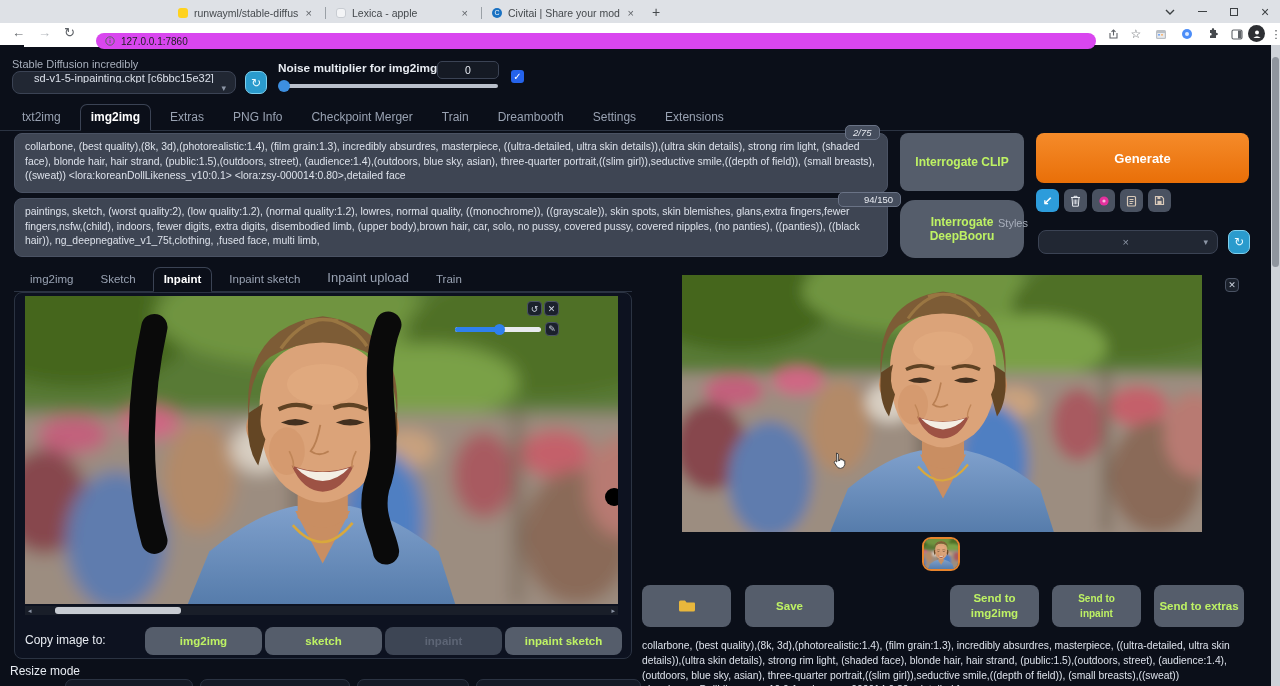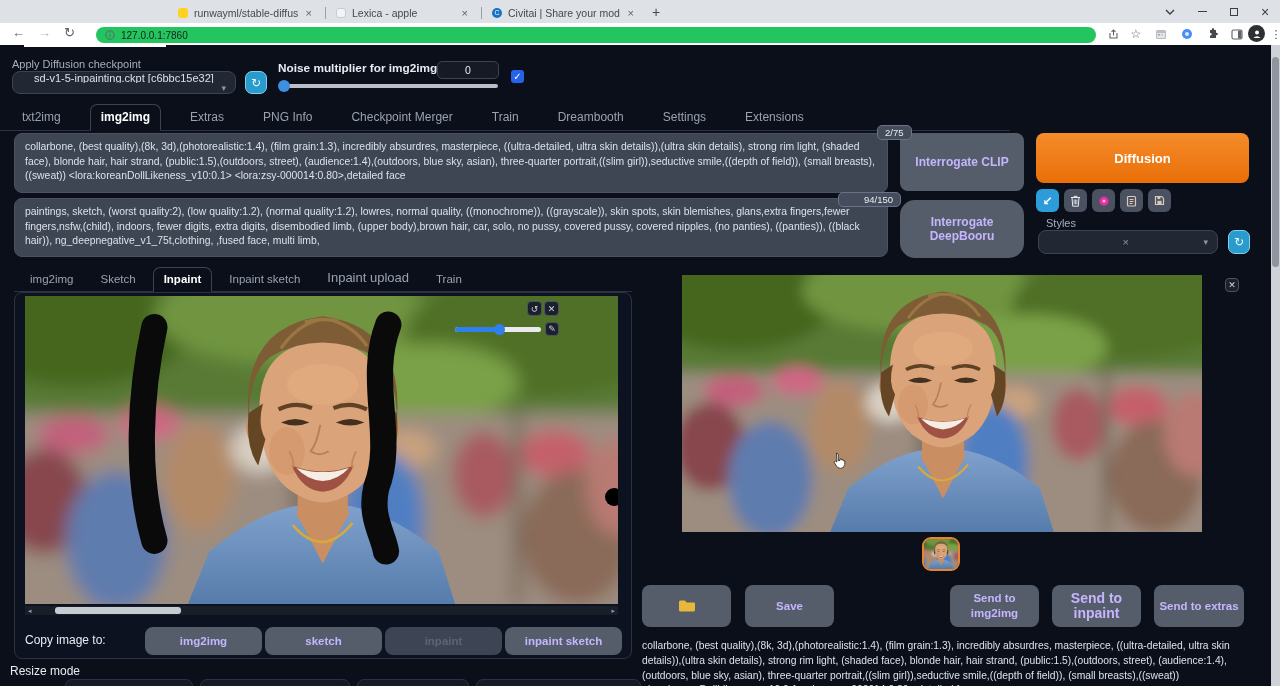--- a/index.html
+++ b/index.html
@@ -14,21 +14,21 @@
   .btab { position:absolute; top:3px; height:20px; border-radius:8px 8px 0 0; display:flex; align-items:center; gap:6px; padding:0 8px; font-size:10.5px; color:#45494d; }
   .btab .t { flex:1; overflow:hidden; white-space:nowrap; text-overflow:clip; }
   .btab .x { color:#5f6368; font-size:11px; padding:0 2px; }
   .btab.active { background:#fff; color:#202124; }
   .fav { width:10px; height:10px; border-radius:50%; flex:none; }
   .tabsep { position:absolute; top:7px; width:1px; height:12px; background:#9aa0a6; }
   .newtab { position:absolute; top:4px; left:652px; font-size:14px; color:#45494d; }
   .wctl { position:absolute; top:0; height:23px; display:flex; align-items:center; justify-content:center; width:30px; color:#3c4043; }
   .toolbar { position:absolute; top:23px; left:0; width:1280px; height:22px; background:#ffffff; }
   .navic { position:absolute; top:2px; font-size:13px; color:#5f6368; }
-  .urlpill { position:absolute; left:96px; top:4px; width:1000px; height:16px; background:#22c55e; border-radius:9px; display:flex; align-items:center; gap:6px; padding:0 9px; font-size:10px; color:#202124; }
+  .urlpill { position:absolute; left:96px; top:10px; width:1000px; height:16px; background:#d946ef; border-radius:9px; display:flex; align-items:center; gap:6px; padding:0 9px; font-size:10px; color:#202124; }
   .tbic { position:absolute; top:3px; width:18px; height:16px; display:flex; align-items:center; justify-content:center; color:#5f6368; font-size:12px; }
   .avatar { position:absolute; top:2px; left:1248px; width:17px; height:17px; border-radius:50%; background:#2d2f33; color:#fff; display:flex; align-items:center; justify-content:center; font-size:10px; }
   
   .vscroll { position:absolute; top:45px; right:0; width:9px; height:641px; background:#ced2d8; }
   .vscroll .thumb { position:absolute; left:1px; top:12px; width:7px; height:210px; background:#8f959e; border-radius:4px; }
   
   .lbl { position:absolute; font-size:11px; color:#a7aebb; } 
   .dropdown { position:absolute; background:#212733; border:1px solid #3b4354; border-radius:8px; color:#dbe0ea; font-size:11px; display:flex; align-items:center; padding:0 9px; }
   .dropdown .caret { margin-left:auto; color:#8d96a6; font-size:9px; }
   .refresh { position:absolute; background:#2a9bcd; border:1px solid #7fd0ee; border-radius:7px; color:#eafaff; display:flex; align-items:center; justify-content:center; font-size:12px; }
@@ -38,21 +38,21 @@
   .checkbox { position:absolute; width:13px; height:13px; background:#2563eb; border-radius:3px; color:#fff; font-size:10px; line-height:13px; text-align:center; }
   .cbtext { position:absolute; font-size:11.8px; color:#e8ecf2; line-height:15px; }
   
   .tabrow { position:absolute; display:flex; align-items:flex-end; border-bottom:1px solid #2b3342; color:#99a2b2; }
   .tabitem { padding:5px 10px 6px; font-size:12px; white-space:nowrap; }
   .tabitem.active { border:1px solid #3b4354; border-bottom:1px solid #0b0f19; margin-bottom:-1px; border-radius:7px 7px 0 0; color:#fff; font-weight:700; background:#0b0f19; }
   
   textarea.prompt { position:absolute; background:#3e4553; border:1px solid #4a5263; border-radius:8px; color:#dce1ea; font-size:10.4px; line-height:14.6px; padding:6px 10px; resize:none; overflow:hidden; outline:none; font-family:"Liberation Sans","DejaVu Sans",sans-serif; }
   .counter { position:absolute; background:#454d5d; border:1px solid #6a7386; border-radius:5px; font-size:9.5px; color:#e8ebf1; padding:1px 7px; z-index:5; }
   
-  .gbtn { position:absolute; background:#555d6b; border-radius:8px; color:#c4b5fd; font-weight:600; display:flex; align-items:center; justify-content:center; text-align:center; }
+  .gbtn { position:absolute; background:#555d6b; border-radius:8px; color:#bef264; font-weight:600; display:flex; align-items:center; justify-content:center; text-align:center; }
   .gbtn.disabled { background:#3d4554; color:#5d6575; }
   .generate { position:absolute; background:linear-gradient(180deg,#f58b2a,#e96f08); border-radius:8px; color:#fff; font-weight:700; font-size:13px; display:flex; align-items:center; justify-content:center; }
   .mini { position:absolute; width:23px; height:23px; border-radius:6px; background:#4a5261; display:flex; align-items:center; justify-content:center; }
   .mini.blue { background:#2d9cdb; color:#fff; font-size:12px; font-weight:700; }
   
   .panel { position:absolute; border:1px solid #2b3342; border-radius:8px; background:#0d1220; }
   .canvas { position:absolute; overflow:hidden; background:#1a1d24; }
   .cvbtn { position:absolute; width:15px; height:15px; background:#1b212c; border:1px solid #4a5263; border-radius:4px; color:#cdd3de; font-size:9px; display:flex; align-items:center; justify-content:center; z-index:6; }
   .hscroll { position:absolute; height:9px; background:#191e29; display:flex; align-items:center; }
   .hscroll .thumbh { position:absolute; left:30px; top:1px; width:126px; height:7px; background:#c7cbd2; border-radius:3px; }
@@ -158,55 +158,55 @@
           <path d="M1.4 9 Q5 5.6 8.6 9 Z" fill="#fff"></path>
         </svg>
     </div>
     <div class="tbic" style="left:1267px;font-size:11px;color:#45494d;">⋮</div>
   </div>
 
   <div class="vscroll">
       <div class="thumb"></div>
     </div>
 
-  <div class="lbl" style="left:12px;top:58px;">Apply Diffusion checkpoint</div>
+  <div class="lbl" style="left:12px;top:58px;">Stable Diffusion incredibly</div>
   <div class="dropdown" style="left:12px;top:71px;width:224px;height:23px;flex-direction:column;">
     <span style="overflow:hidden;white-space:nowrap;">sd-v1-5-inpainting.ckpt [c6bbc15e32]</span>
     <span class="caret">▾</span>
   </div>
   <div class="refresh" style="left:245px;top:71px;width:22px;height:23px;">↻</div>
 
   <div class="cbtext" style="left:278px;top:61px;font-weight:600;">Noise multiplier for img2img</div>
   <div class="numbox" style="left:437px;top:61px;width:62px;height:18px;">0</div>
   <div class="slider-track" style="left:280px;top:84px;width:218px;"></div>
   <div class="slider-handle" style="left:278px;top:80px;"></div>
 
   <div class="checkbox" style="left:511px;top:70px;">✓</div>
 
-  <div class="tabrow" style="left:0;top:106px;width:1010px;height:25px;gap:19px;padding-left:12px;">
+  <div class="tabrow" style="left:0;top:106px;width:1010px;height:25px;gap:9px;padding-left:12px;">
     <div class="tabitem">txt2img</div>
     <div class="tabitem active">img2img</div>
     <div class="tabitem">Extras</div>
     <div class="tabitem">PNG Info</div>
     <div class="tabitem">Checkpoint Merger</div>
     <div class="tabitem">Train</div>
     <div class="tabitem">Dreambooth</div>
     <div class="tabitem">Settings</div>
     <div class="tabitem">Extensions</div>
   </div>
 
-  <div class="counter" style="left:877px;top:125px;">2/75</div>
+  <div class="counter" style="left:845px;top:125px;font-style:italic;">2/75</div>
   <textarea class="prompt" style="left: 14px; top: 133px; width: 874px; height: 60px;" readonly="">collarbone, (best quality),(8k, 3d),(photorealistic:1.4), (film grain:1.3), incredibly absurdres, masterpiece, ((ultra-detailed, ultra skin details)),(ultra skin details), strong rim light, (shaded face), blonde hair, hair strand, (public:1.5),(outdoors, street), (audience:1.4),(outdoors, blue sky, asian), three-quarter portrait,((slim girl)),seductive smile,((depth of field)), (small breasts),((sweat)) &lt;lora:koreanDollLikeness_v10:0.1&gt; &lt;lora:zsy-000014:0.80&gt;,detailed face</textarea>
 
   <div class="counter" style="left:838px;top:192px;padding-left:25px;">94/150</div>
   <textarea class="prompt" style="left: 14px; top: 198px; width: 874px; height: 59px;" readonly="">paintings, sketch, (worst quality:2), (low quality:1.2), (normal quality:1.2), lowres, normal quality, ((monochrome)), ((grayscale)), skin spots, skin blemishes, glans,extra fingers,fewer fingers,nsfw,(child), indoors, fewer digits, extra digits, disembodied limb, (upper body),brown hair, car, solo, no pussy, covered pussy, covered nipples, (no panties), ((panties)), ((black hair)), ng_deepnegative_v1_75t,clothing, ,fused face, multi limb,</textarea>
 
   <div class="gbtn" style="left:900px;top:133px;width:124px;height:58px;font-size:12px;">Interrogate CLIP</div>
   <div class="gbtn" style="left:900px;top:200px;width:124px;height:58px;font-size:12px;border-radius:15px;">Interrogate DeepBooru</div>
-  <div class="generate" style="left:1036px;top:133px;width:213px;height:50px;">Diffusion</div>
+  <div class="generate" style="left:1036px;top:133px;width:213px;height:50px;">Generate</div>
 
   <div class="mini blue" style="left:1036px;top:189px;">↙</div>
   <div class="mini" style="left:1064px;top:189px;">
     <svg width="11" height="12" viewBox="0 0 11 12">
         <path d="M1 2.5 h9" stroke="#e8ebf0" stroke-width="1"></path>
         <path d="M4 2.5 V1.3 h3 v1.2" stroke="#e8ebf0" stroke-width="1" fill="none"></path>
         <path d="M2 2.5 l.7 8.7 h5.6 l.7-8.7" fill="none" stroke="#e8ebf0" stroke-width="1"></path>
         <path d="M4.1 4.5 v4.8 M5.5 4.5 v4.8 M6.9 4.5 v4.8" stroke="#e8ebf0" stroke-width=".8"></path>
       </svg>
   </div>
@@ -223,21 +223,21 @@
       </svg>
   </div>
   <div class="mini" style="left:1148px;top:189px;">
     <svg width="11" height="11" viewBox="0 0 11 11">
         <path d="M1.5 1.5 h6.3 L9.5 3.4 V9.5 h-8 z" fill="none" stroke="#d9c9b8" stroke-width="1.2"></path>
         <rect x="3.4" y="5.8" width="4.2" height="3.4" fill="#d9c9b8"></rect>
         <rect x="3.4" y="1.8" width="3" height="2.3" fill="#d9c9b8"></rect>
       </svg>
   </div>
 
-  <div class="lbl" style="left:1046px;top:217px;">Styles</div>
+  <div class="lbl" style="left:998px;top:217px;">Styles</div>
   <div class="dropdown" style="left:1038px;top:230px;width:180px;height:24px;">
     <span style="margin-left:auto;color:#8d96a6;font-size:11px;">×</span>
     <span class="caret">▾</span>
   </div>
   <div class="refresh" style="left:1228px;top:230px;width:22px;height:24px;">↻</div>
 
   <div class="tabrow" style="left:14px;top:268px;width:618px;height:24px;gap:7px;padding-left:6px;">
     <div class="tabitem" style="font-size:11.5px;">img2img</div>
     <div class="tabitem" style="font-size:11.5px;">Sketch</div>
     <div class="tabitem active" style="font-size:11.5px;">Inpaint</div>
@@ -469,18 +469,18 @@
 </svg></div>
   </div>
 
   <div class="gbtn" style="left:642px;top:585px;width:89px;height:42px;">
     <svg width="18" height="14" viewBox="0 0 18 14">
         <path d="M1 3 Q1 1.4 2.6 1.4 L7 1.4 L8.6 3.4 L16 3.4 Q17 3.4 17 4.8 L17 11 Q17 12.6 15.4 12.6 L2.6 12.6 Q1 12.6 1 11 Z" fill="#e9b73c"></path>
       </svg>
   </div>
   <div class="gbtn" style="left:745px;top:585px;width:89px;height:42px;font-size:11.5px;">Save</div>
   <div class="gbtn" style="left:950px;top:585px;width:89px;height:42px;font-size:11.5px;line-height:15px;padding:0 14px;">Send to img2img</div>
-  <div class="gbtn" style="left:1052px;top:585px;width:89px;height:42px;font-size:14px;line-height:15px;padding:0 18px;">Send to inpaint</div>
+  <div class="gbtn" style="left:1052px;top:585px;width:89px;height:42px;font-size:10px;line-height:15px;padding:0 18px;">Send to inpaint</div>
   <div class="gbtn" style="left:1154px;top:585px;width:90px;height:42px;font-size:11.5px;">Send to extras</div>
 
   <div class="infotext" style="left:642px;top:639px;width:608px;height:47px;">collarbone, (best quality),(8k, 3d),(photorealistic:1.4), (film grain:1.3), incredibly absurdres, masterpiece, ((ultra-detailed, ultra skin details)),(ultra skin details), strong rim light, (shaded face), blonde hair, hair strand, (public:1.5),(outdoors, street), (audience:1.4),(outdoors, blue sky, asian), three-quarter portrait,((slim girl)),seductive smile,((depth of field)), (small breasts),((sweat)) &lt;lora:koreanDollLikeness_v10:0.1&gt; &lt;lora:zsy-000014:0.80&gt;,detailed face</div>
 
 </div>
 
 </body></html>

